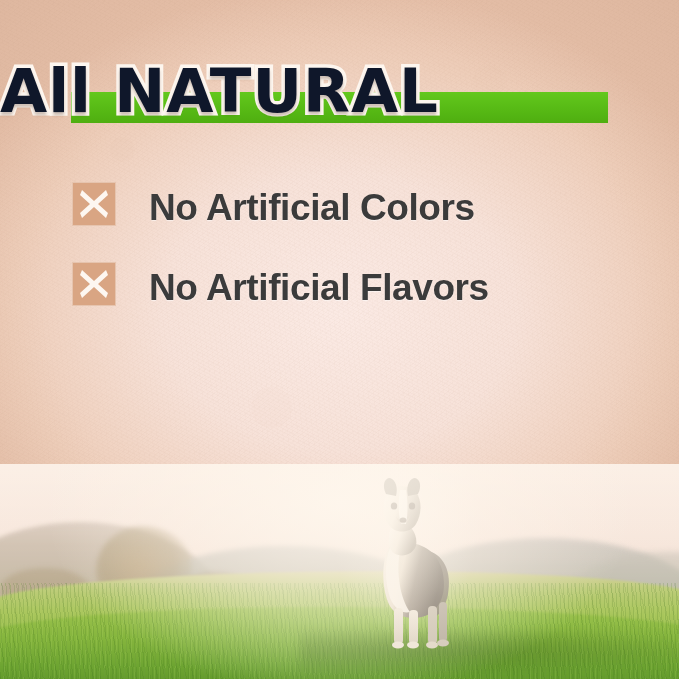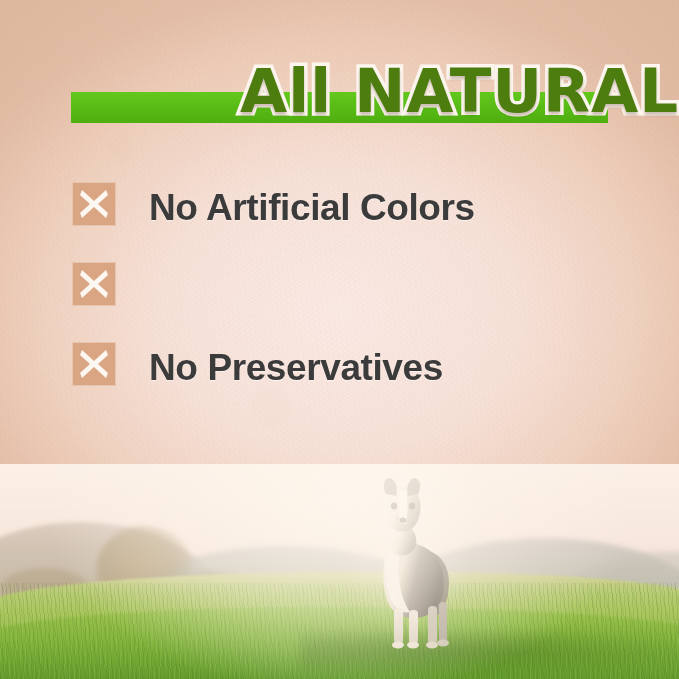--- a/index.html
+++ b/index.html
@@ -62,27 +62,27 @@
     width: 537px;
     height: 31px;
     background: #5bbe19;
     background: linear-gradient(180deg, #63c81d 0%, #57ba15 55%, #4fae10 100%);
   }
   .headline-text {
     position: absolute;
     left: 0;
     top: 0;
     width: 679px;
-    text-align: right;
+    text-align: left;
     font-family: "DejaVu Sans", sans-serif;
     font-weight: 700;
     font-size: 61px;
     line-height: 78px;
     letter-spacing: 1px;
-    color: #4d7c0f;
+    color: #0f172a;
     -webkit-text-stroke: 7px #fdf6ef;
     paint-order: stroke fill;
     text-shadow:
       0 3px 3px rgba(90,55,35,.30),
       0 1px 0 rgba(255,255,255,.4);
     white-space: nowrap;
   }
 
   
   .claims {
@@ -277,30 +277,23 @@
       </div>
       <div class="claim-label">No Artificial Colors</div>
     </div>
 
     <div class="claim-row">
       <div class="claim-icon">
         <svg viewBox="0 0 44 44" aria-hidden="true">
           <path d="M10 8 L22 19 L34 8 L36 13 L26 22 L36 31 L34 36 L22 25 L10 36 L8 31 L18 22 L8 13 Z" fill="#fdf7f1"></path>
         </svg>
       </div>
+      <div class="claim-label">No Artificial Flavors</div>
     </div>
 
-    <div class="claim-row">
-      <div class="claim-icon">
-        <svg viewBox="0 0 44 44" aria-hidden="true">
-          <path d="M10 8 L22 19 L34 8 L36 13 L26 22 L36 31 L34 36 L22 25 L10 36 L8 31 L18 22 L8 13 Z" fill="#fdf7f1"></path>
-        </svg>
-      </div>
-      <div class="claim-label">No Preservatives</div>
-    </div>
 
 
   </div>
 
   <div class="photo">
     <div class="photo-sky"></div>
 
     <div class="hill hill-a"></div>
     <div class="hill hill-b"></div>
     <div class="hill hill-c"></div>

